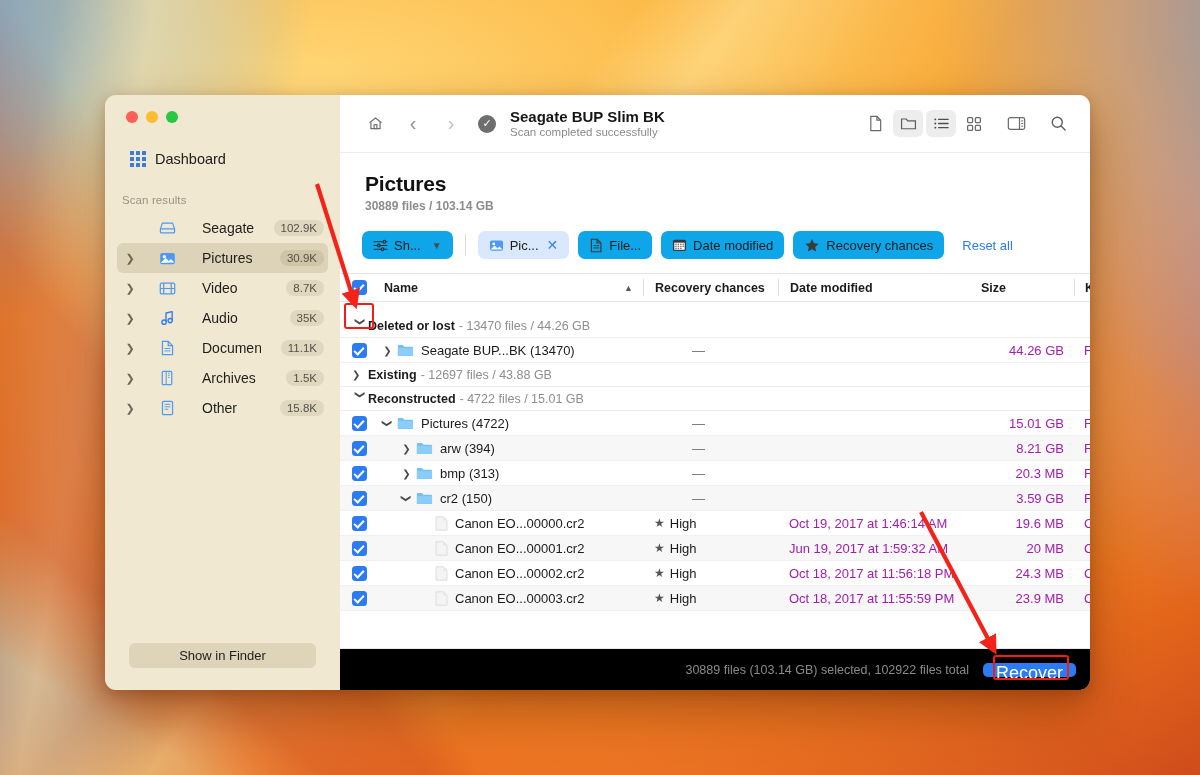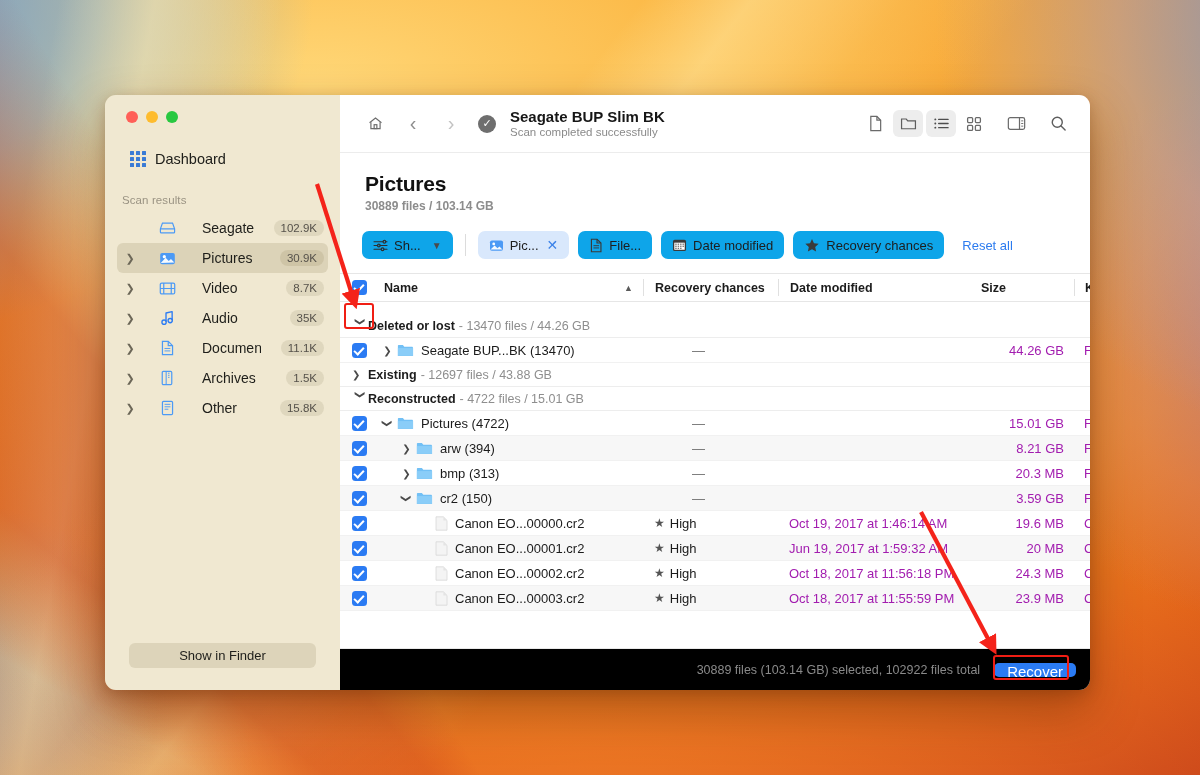--- a/index.html
+++ b/index.html
@@ -266,21 +266,21 @@
     border-top: 1px solid #E8E8E8;
     display: flex; align-items: center; justify-content: flex-end;
     padding-right: 14px; gap: 14px;
     background: #000000;
   }
   .footer-status { font-size: 12.5px; color: #8A8A8A; }
   #recover-btn {
     background: #2B7BF3; color: #fff;
     border: none; border-radius: 5px;
     height: 14px; padding: 0 13px;
-    font-family: inherit; font-size: 15px; font-weight: 500;
+    font-family: inherit; font-size: 18px; font-weight: 500;
     cursor: pointer;
   }
 
   
   .hl-box {
     position: absolute; border: 2.5px solid #F01E14;
     border-radius: 3px; pointer-events: none; z-index: 40;
   }
   #arrow-svg { position: absolute; inset: 0; pointer-events: none; z-index: 45; }
 </style>

